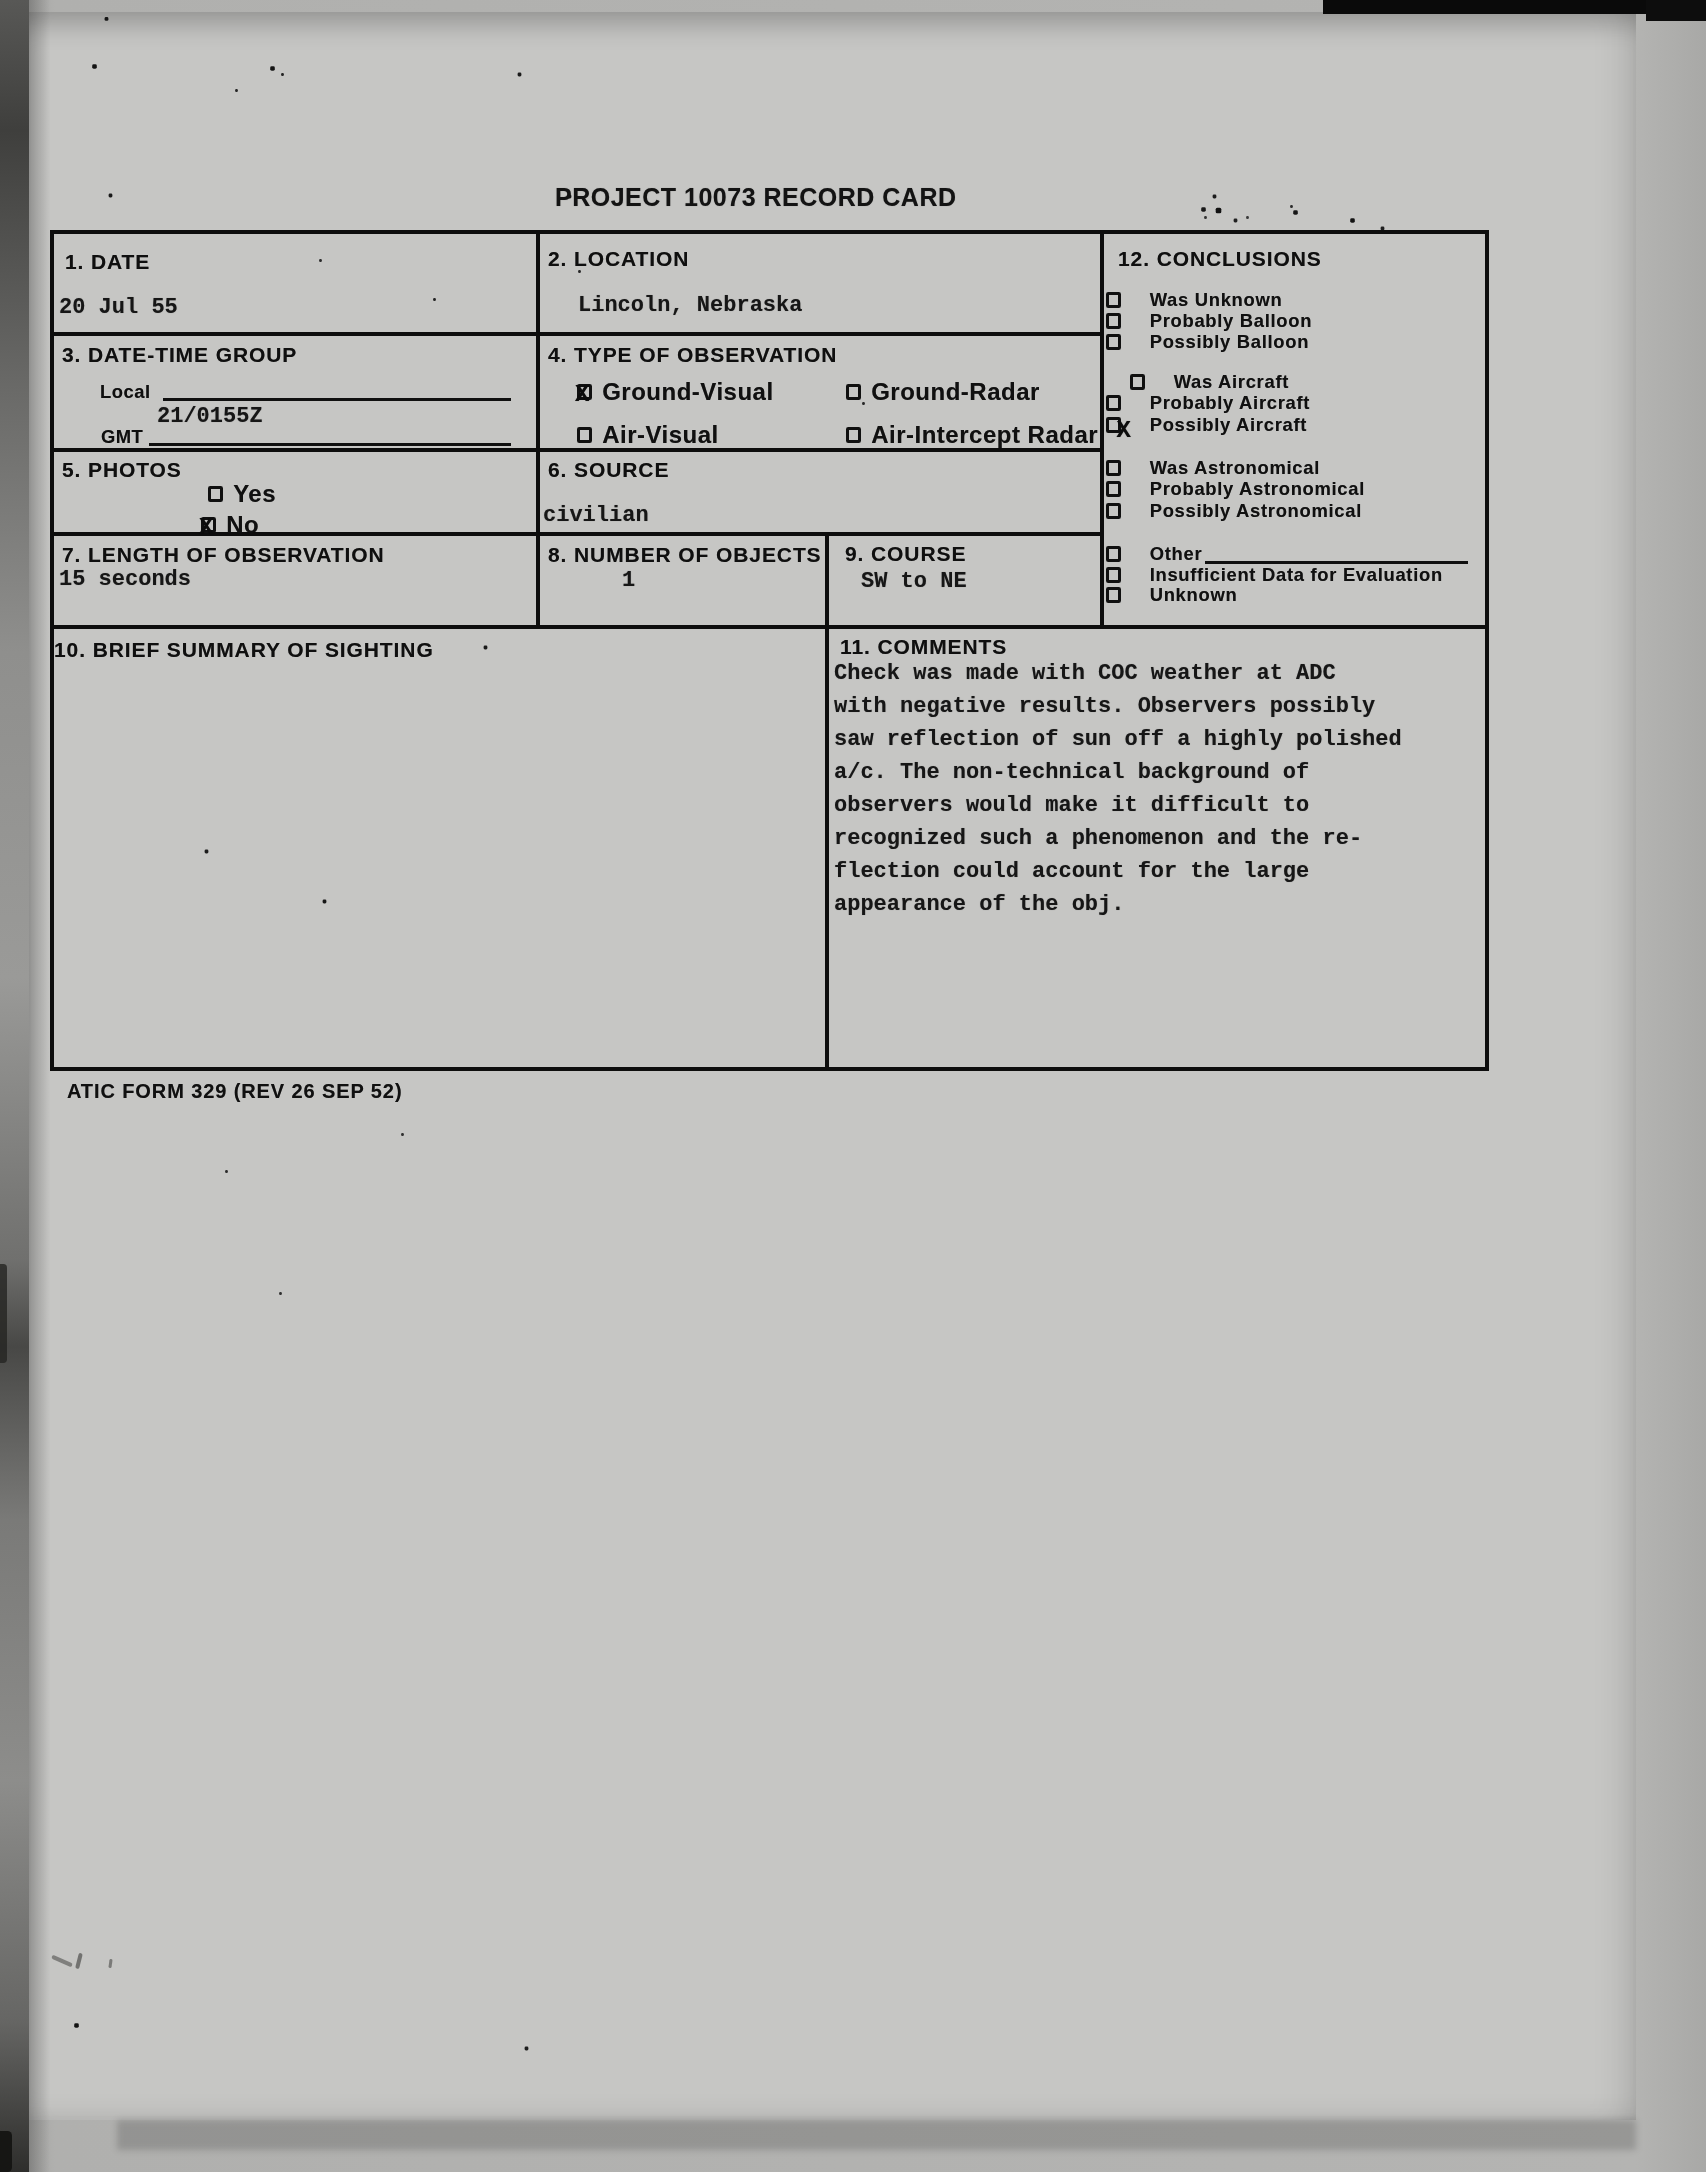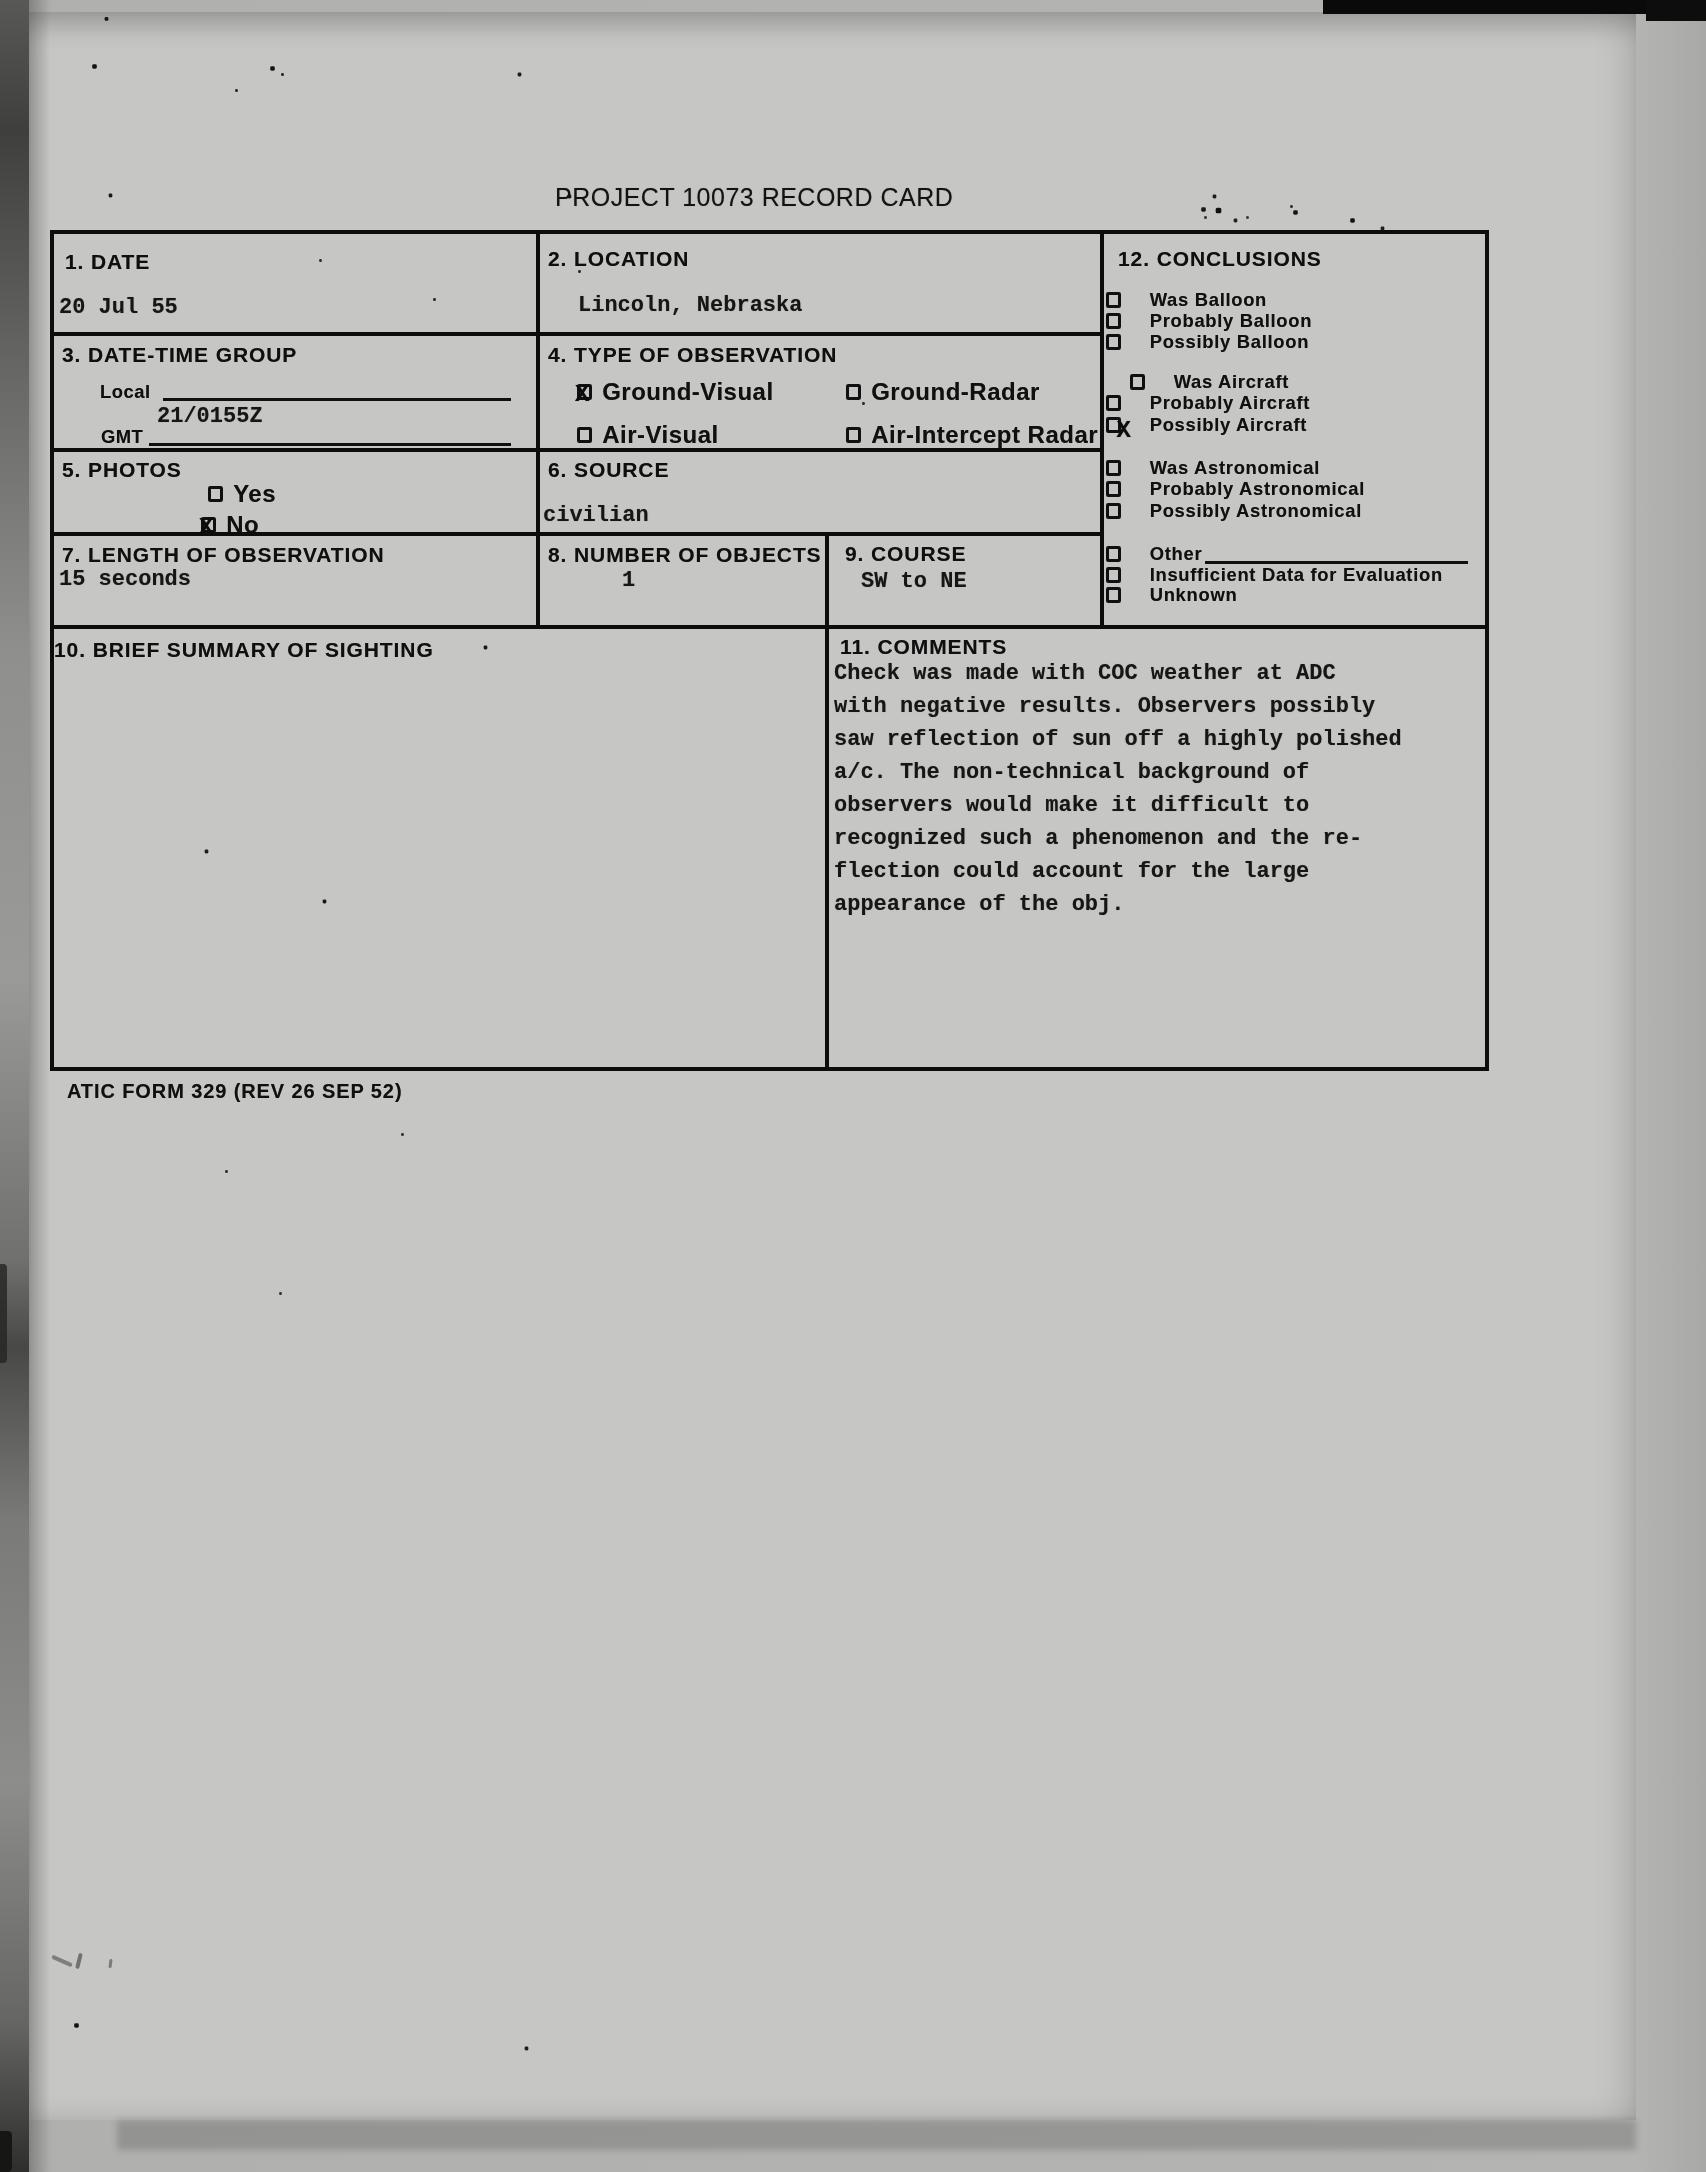--- a/index.html
+++ b/index.html
@@ -44,21 +44,21 @@
   .line{background:#0d0d0d;}
   .v1{left:536px;top:234px;width:3.7px;height:394px;}
   .v2{left:825px;top:532px;width:3.7px;height:537px;}
   .v3{left:1100px;top:234px;width:3.7px;height:394px;}
   .h1{left:51px;top:332px;width:1051px;height:3.7px;}
   .h2{left:51px;top:448px;width:1051px;height:3.7px;}
   .h3{left:51px;top:532px;width:1051px;height:3.7px;}
   .h4{left:51px;top:625px;width:1435px;height:4.1px;}
 
   
-  .title{font-weight:400;font-size:25px;letter-spacing:0.5px;color:#131313;text-shadow:0 0 0.9px rgba(0,0,0,.35);}
+  .title{font-weight:700;font-size:25px;letter-spacing:0.5px;color:#131313;text-shadow:0 0 0.9px rgba(0,0,0,.35);}
   .flabel{font-weight:700;font-size:21px;letter-spacing:0.9px;color:#0f0f0f;text-shadow:0 0 0.5px rgba(0,0,0,.4);white-space:nowrap;}
   .slabel{font-weight:700;font-size:18.4px;letter-spacing:0.5px;color:#0f0f0f;text-shadow:0 0 0.5px rgba(0,0,0,.4);}
   .type{font-family:"Liberation Mono",monospace;font-weight:700;font-size:22px;line-height:1;color:#161616;
         text-shadow:0 0 0.9px rgba(10,10,10,.35);white-space:nowrap;}
   .block{white-space:pre-line;line-height:33px;}
   .uline{background:#101010;height:3.2px;}
   .footer{font-weight:700;font-size:20px;letter-spacing:0.9px;color:#101010;text-shadow:0 0 0.5px rgba(0,0,0,.4);}
 
   
   .opt{position:absolute;display:flex;align-items:center;}
@@ -167,21 +167,21 @@
 a/c. The non-technical background of
 observers would make it difficult to
 recognized such a phenomenon and the re-
 flection could account for the large
 appearance of the obj.</div>
 
   <div class="abs flabel" style="left:1118px;top:247px">12. CONCLUSIONS</div>
 
   <div class="opt c-row" style="left:1106px;top:289px">
     <span class="cb"></span>
-    <span class="lbl">Was Balloon</span>
+    <span class="lbl">Was Unknown</span>
   </div>
   <div class="opt c-row" style="left:1106px;top:310px">
     <span class="cb"></span>
     <span class="lbl">Probably Balloon</span>
   </div>
   <div class="opt c-row" style="left:1106px;top:331px">
     <span class="cb"></span>
     <span class="lbl">Possibly Balloon</span>
   </div>
   <div class="opt c-row" style="left:1130px;top:371px">

